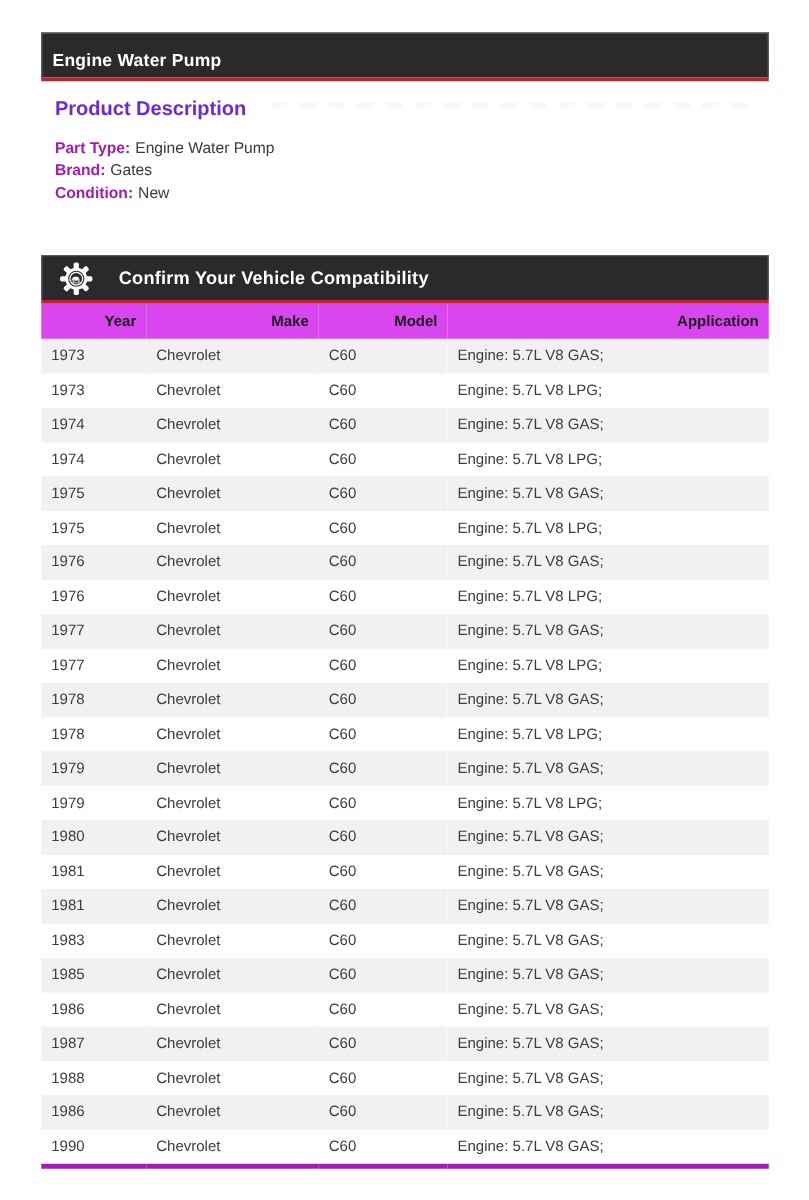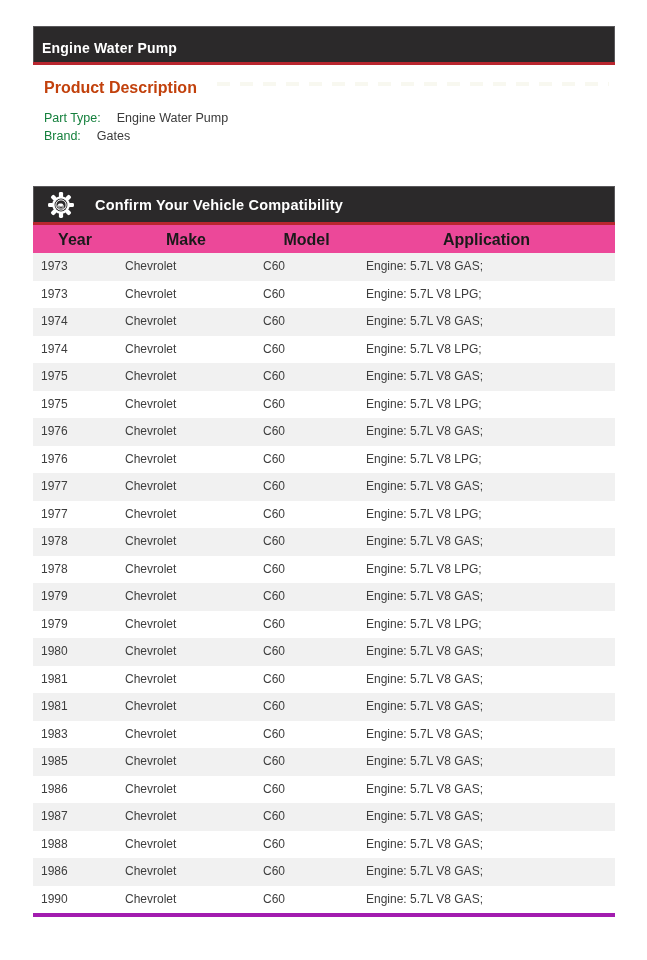--- a/index.html
+++ b/index.html
@@ -45,40 +45,40 @@
   }
 
   
   .heading-row {
     display: flex;
     align-items: flex-start;
   }
   .product-heading {
     font-size: 16px;
     font-weight: bold;
-    color: #c2410c;
+    color: #6d28d9;
     margin: 13px 0 0 11px;
     line-height: 19px;
   }
   .dash-deco {
     flex: 1;
     height: 4px;
     margin: 17px 6px 0 20px;
     background: repeating-linear-gradient(90deg, #f8f8f0 0px, #f8f8f0 13px, #ffffff 13px, #ffffff 23px);
   }
   .fields {
     margin: 12px 0 0 11px;
     font-size: 12.5px;
     line-height: 18px;
     color: #3a3a3a;
   }
   .field-label {
-    font-weight: normal;
-    color: #15803d;
-    margin-right: 16px;
+    font-weight: bold;
+    color: #a21caf;
+    margin-right: 4px;
   }
 
   
   .compat-section {
     margin-top: 41px;
   }
   .compat-bar-inner {
     display: flex;
     align-items: center;
     padding-left: 13px;
@@ -100,27 +100,27 @@
   
   table.compat-table {
     width: 100%;
     border-collapse: collapse;
     table-layout: fixed;
   }
   .compat-table col.c-year { width: 84px; }
   .compat-table col.c-make { width: 138px; }
   .compat-table col.c-model { width: 103px; }
   .compat-table th {
-    font-size: 16px;
+    font-size: 12px;
     font-weight: bold;
     color: #1a1a1a;
-    text-align: center;
+    text-align: right;
     padding: 8px 8px 7px 8px;
     line-height: 13px;
-    background: #ec4899;
+    background: #d946ef;
   }
   .compat-table td {
     font-size: 12px;
     color: #3d3d3d;
     padding: 7px 8px;
     line-height: 13.5px;
     white-space: nowrap;
     overflow: hidden;
   }
   .compat-table tbody tr:nth-child(odd) td { background: #f1f1f1; }
@@ -143,20 +143,23 @@
     <div class="product-heading">Product Description</div>
     <div class="dash-deco"></div>
   </div>
 
   <div class="fields">
     <div class="field">
       <span class="field-label">Part Type:</span><span class="field-value">Engine Water Pump</span>
     </div>
     <div class="field">
       <span class="field-label">Brand:</span><span class="field-value">Gates</span>
+    </div>
+    <div class="field">
+      <span class="field-label">Condition:</span><span class="field-value">New</span>
     </div>
   </div>
 
   <div class="compat-section">
     <div class="section-bar">
       <div class="compat-bar-inner">
         <span class="gear-icon-wrap">
           <svg viewBox="0 0 40 40" width="28" height="28">
             <g fill="#ffffff">
               <rect x="17" y="1.5" width="6" height="8" rx="2"></rect>

